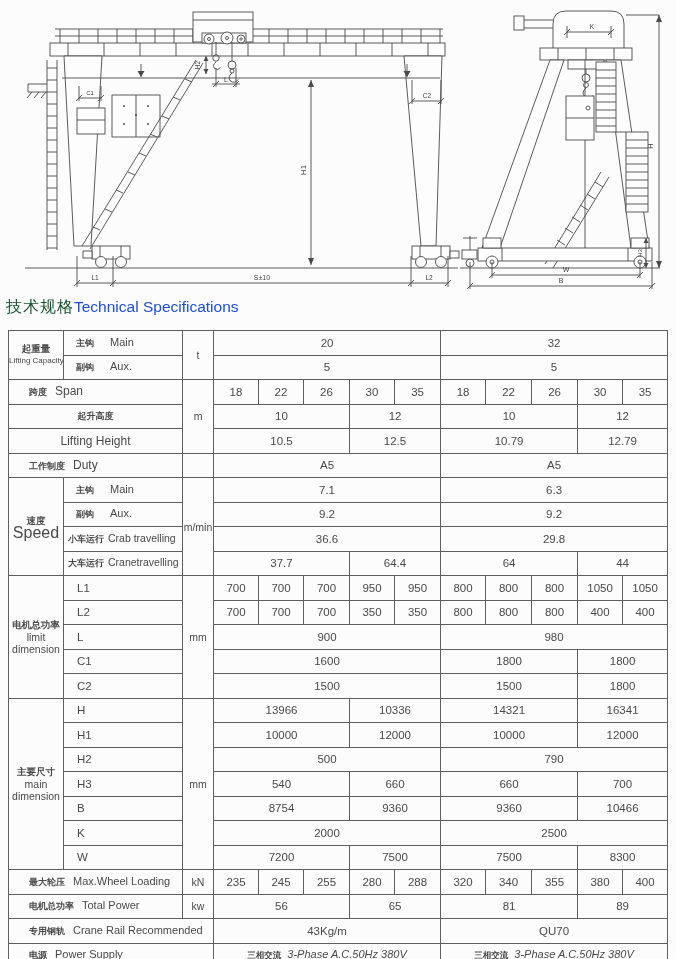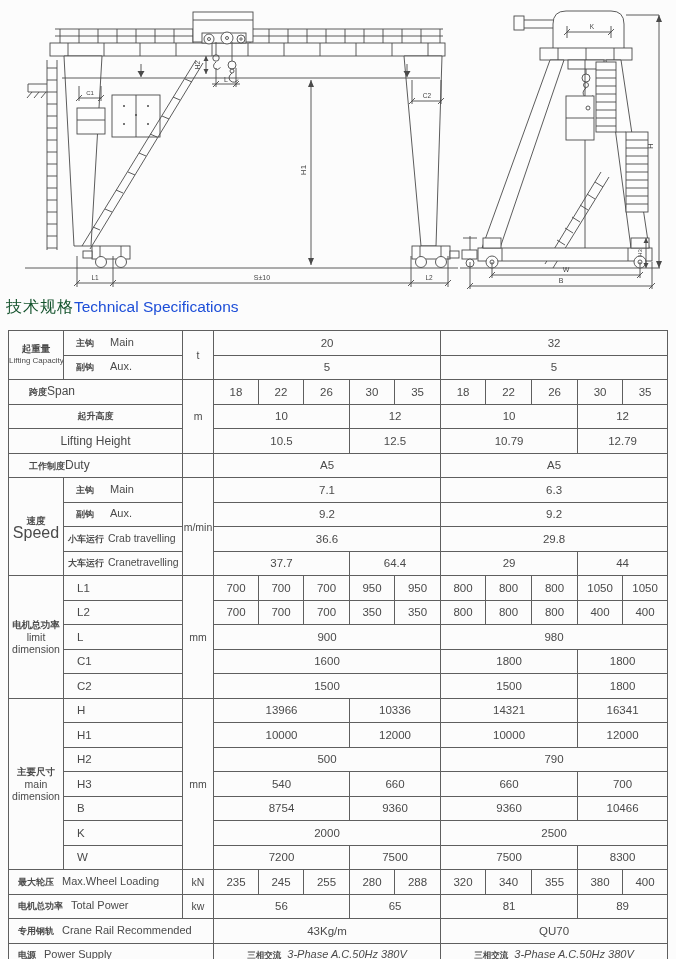--- a/index.html
+++ b/index.html
@@ -29,22 +29,22 @@
   td.g .en-sm{font-size:8px;display:block;}
   td.g .en-md{font-size:10.5px;display:block;}
   td.g .en-lg{font-size:16px;display:block;}
   td.s{text-align:left;padding-left:12px;}
   td.s .en{margin-left:16px;}
   td.s.tight{padding-left:4px;}
   td.s.tight .en{margin-left:4px;font-size:10.5px;}
   td.s2{text-align:left;padding-left:13px;font-size:11.5px;}
   td.u{font-size:10.5px;}
   td.lbl{text-align:left;padding-left:20px;}
-  td.lbl .en{margin-left:0;font-size:12px;}
-  td.lbl.p8{padding-left:9px;}
+  td.lbl .en{margin-left:8px;font-size:12px;}
+  td.lbl.p8{padding-left:20px;}
   td.lbl.p8 .en{margin-left:8px;font-size:11px;}
   td.v{font-size:11.5px;}
   td.vsup .vzh{font-size:8.5px;font-weight:bold;}
   td.vsup .ven{font-size:11px;margin-left:6px;font-style:italic;}
 </style>
 </head>
 <body>
 
 <div id="drawing">
 <svg width="676" height="296" viewBox="0 0 676 296">
@@ -287,21 +287,21 @@
   </tr>
   <tr>
     <td class="s tight"><span class="zh">小车运行</span><span class="en">Crab travelling</span></td>
     <td class="v" colspan="5">36.6</td>
     <td class="v" colspan="5">29.8</td>
   </tr>
   <tr>
     <td class="s tight"><span class="zh">大车运行</span><span class="en">Cranetravelling</span></td>
     <td class="v" colspan="3">37.7</td>
     <td class="v" colspan="2">64.4</td>
-    <td class="v" colspan="3">29</td>
+    <td class="v" colspan="3">64</td>
     <td class="v" colspan="2">44</td>
   </tr>
   <tr>
     <td class="g" rowspan="5">
           <span class="zh">电机总功率</span>
           <span class="en-md">limit</span>
           <span class="en-md">dimension</span>
         </td>
     <td class="s2">L1</td>
     <td class="u" rowspan="5">mm</td>

